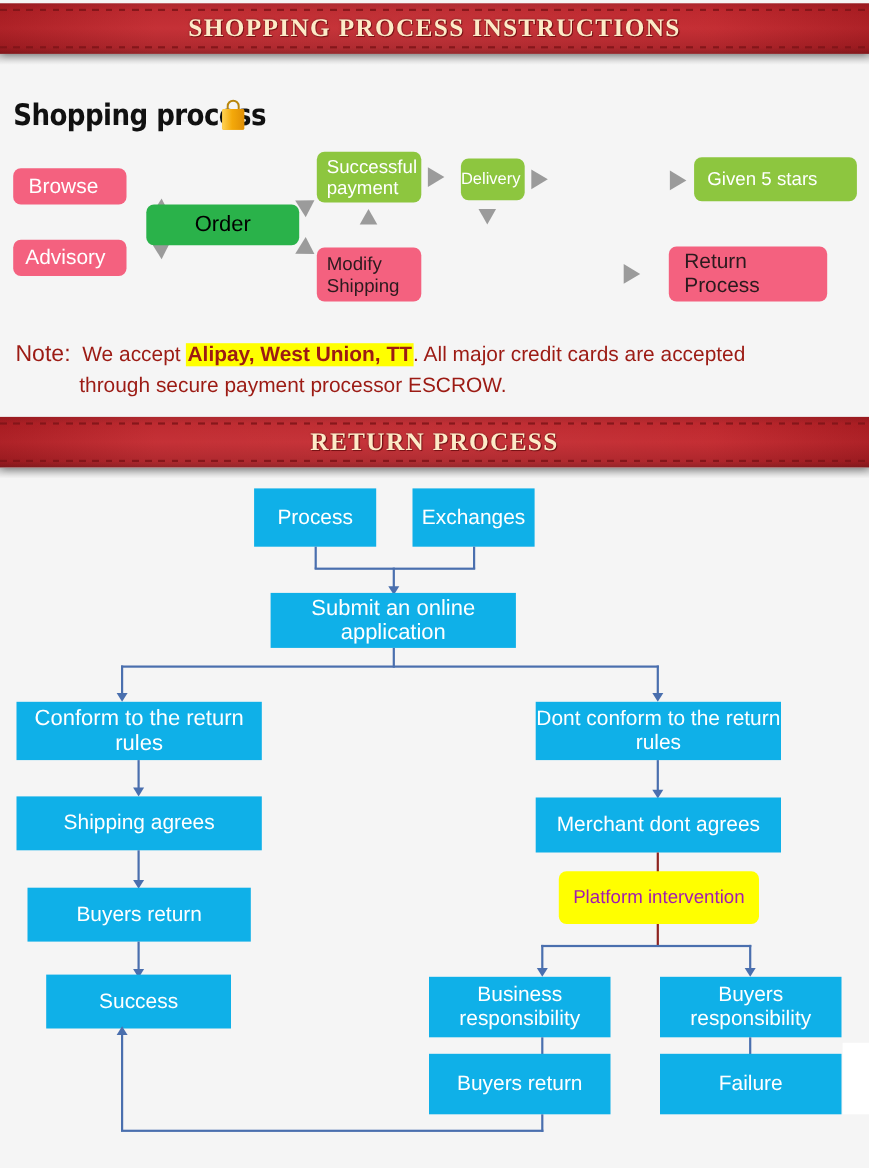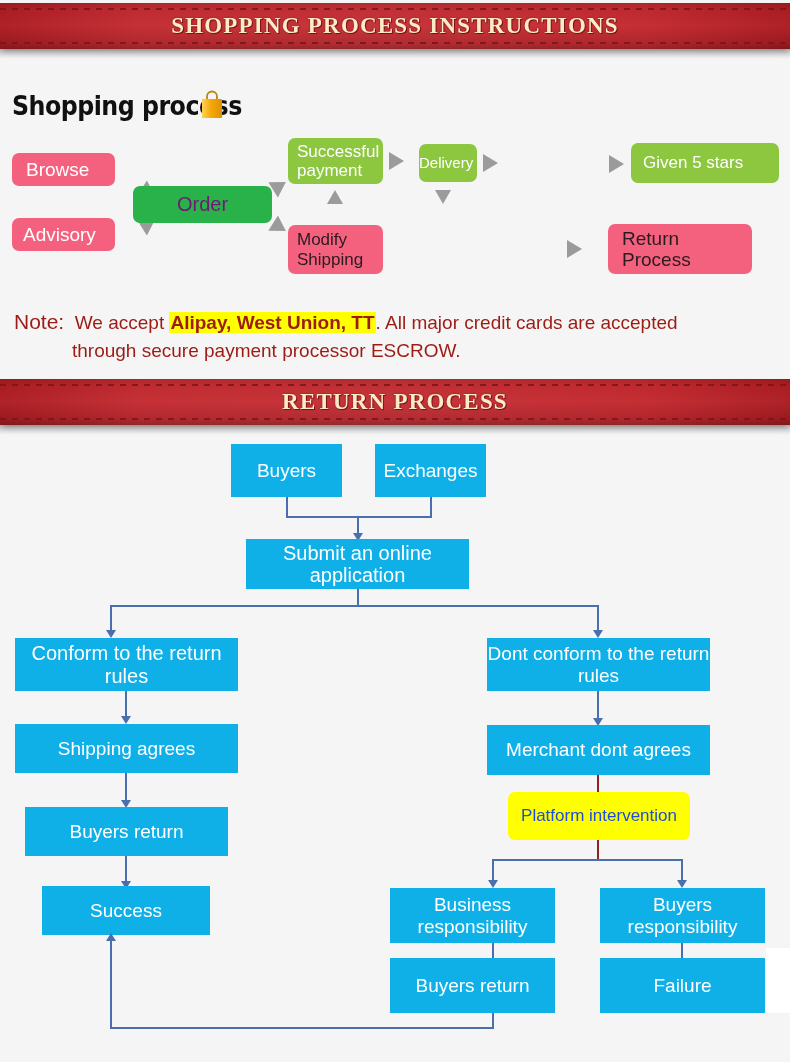--- a/index.html
+++ b/index.html
@@ -70,21 +70,21 @@
   
   .fbox{
     position:absolute;border-radius:7px;
     display:flex;align-items:center;
     box-sizing:border-box;
     line-height:1.12;
   }
   .fbox span{display:block;width:100%;}
   .pink{background:#f4617f;}
   .pink-dark-text{background:#f4617f;color:#2b1a1e;}
-  .green-dark{background:#2ab24a;color:#701a75;}
+  .green-dark{background:#2ab24a;color:#000000;}
   .green-light{background:#8dc63f;color:#ffffff;}
   .white-text{color:#ffffff;}
 
   .arrow-r{position:absolute;width:0;height:0;
     border-left:15px solid #9b9b9b;border-top:9px solid transparent;border-bottom:9px solid transparent;}
   .arrow-u{position:absolute;width:0;height:0;
     border-bottom:14px solid #9b9b9b;border-left:8px solid transparent;border-right:8px solid transparent;}
   .arrow-d{position:absolute;width:0;height:0;
     border-top:14px solid #9b9b9b;border-left:8px solid transparent;border-right:8px solid transparent;}
   .arrow-ur{position:absolute;width:0;height:0;
@@ -105,21 +105,21 @@
   .note-l2{display:block;margin-left:58px;}
 
   
   .rbox{
     position:absolute;background:#0fb0e8;color:#ffffff;
     display:flex;align-items:center;justify-content:center;text-align:center;
     box-sizing:border-box;line-height:1.12;
     font-size:19px;
   }
   .ybox{
-    position:absolute;background:#ffff00;color:#1d4ed8;border-radius:7px;
+    position:absolute;background:#ffff00;color:#a21caf;border-radius:7px;
     display:flex;align-items:center;justify-content:center;text-align:right;
     box-sizing:border-box;line-height:1.15;font-size:17px;
   }
   .ln{position:absolute;background:#4a6fae;}
   .lnv{width:2px;}
   .lnh{height:2px;}
   .ln-red{position:absolute;background:#8e2420;width:2px;}
   .tri-d{position:absolute;width:0;height:0;
     border-top:8px solid #4a6fae;border-left:5px solid transparent;border-right:5px solid transparent;}
   .tri-u{position:absolute;width:0;height:0;
@@ -206,21 +206,21 @@
     <span class="note-label">Note:</span>&nbsp;&nbsp;<span>We accept </span><span class="note-hl">Alipay, West Union, TT</span><span>. All major credit cards are accepted</span>
     <span class="note-l2">through secure payment processor ESCROW.</span>
   </div>
 
   <div class="banner" id="banner2">
     <div class="banner-title">RETURN PROCESS</div>
   </div>
   <div class="banner-shadow" id="shadow2"></div>
 
   <div class="rbox" style="left:231px;top:444px;width:111px;height:53px;">
-    <span>Buyers</span>
+    <span>Process</span>
   </div>
   <div class="rbox" style="left:375px;top:444px;width:111px;height:53px;">
     <span>Exchanges</span>
   </div>
 
   <div class="ln lnv" style="left:286px;top:497px;height:20px;"></div>
   <div class="ln lnv" style="left:430px;top:497px;height:20px;"></div>
   <div class="ln lnh" style="left:286px;top:516px;width:146px;"></div>
   <div class="ln lnv" style="left:357px;top:516px;height:20px;"></div>
   <div class="tri-d" style="left:353px;top:533px;"></div>

